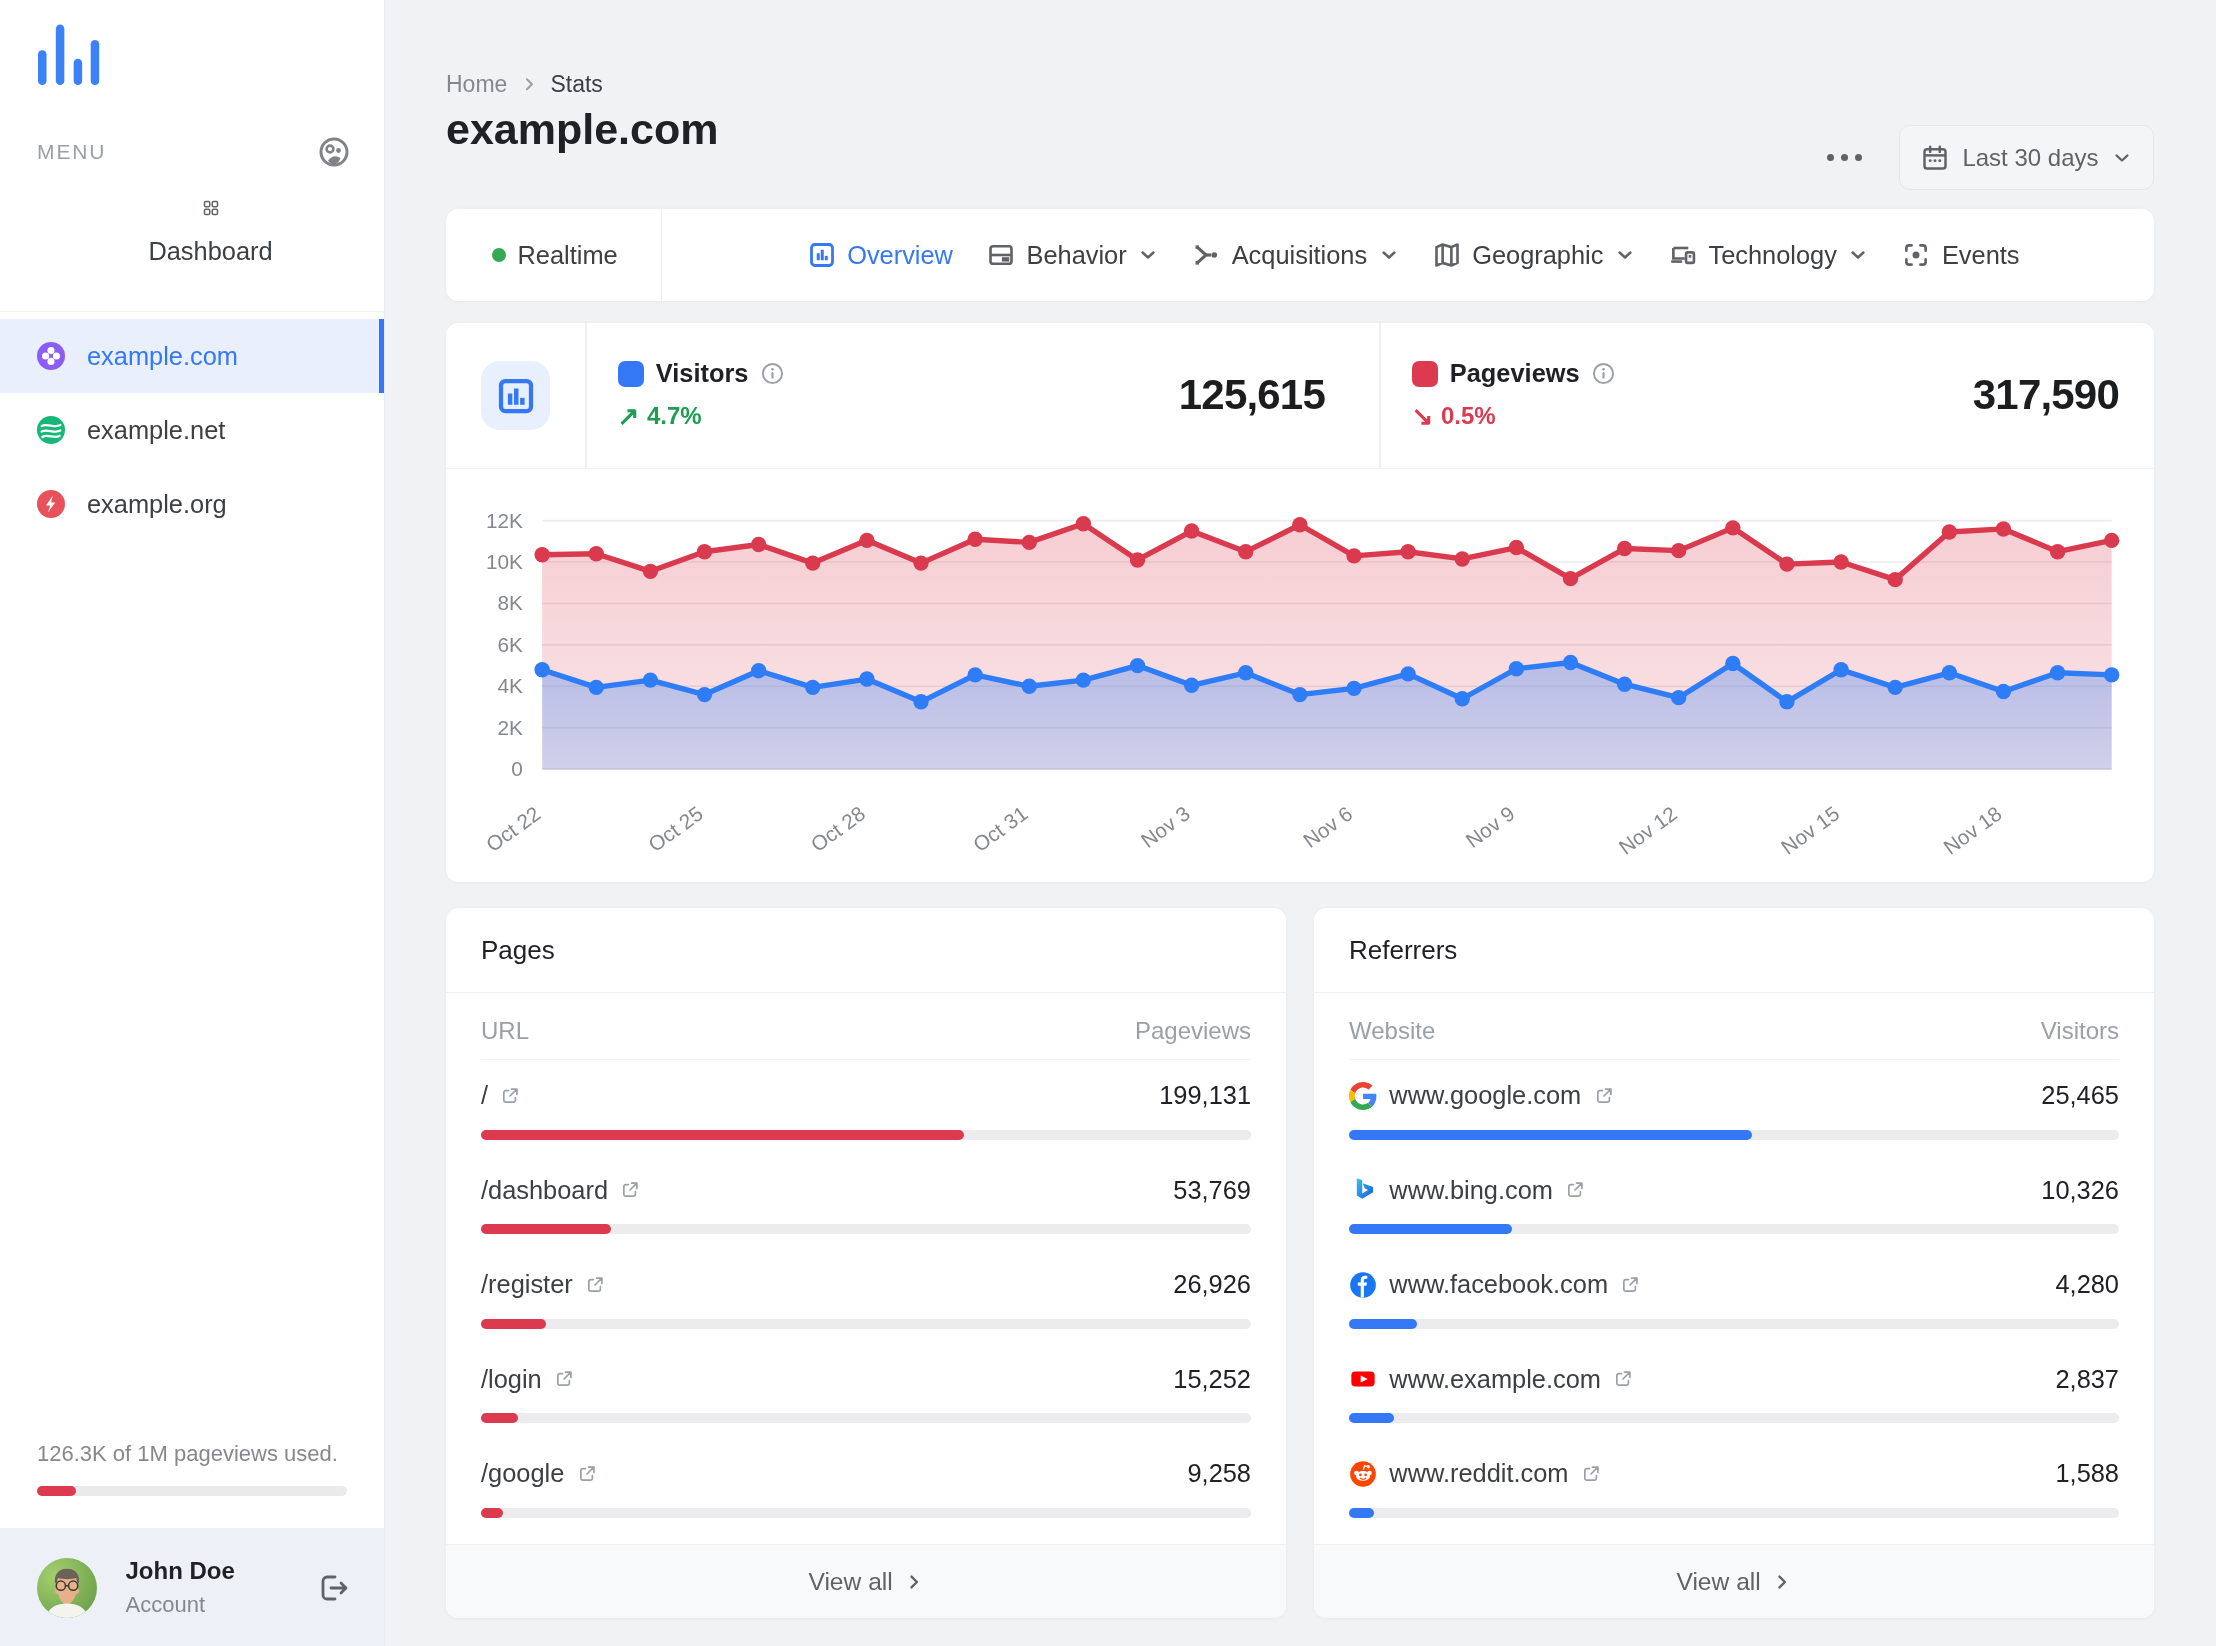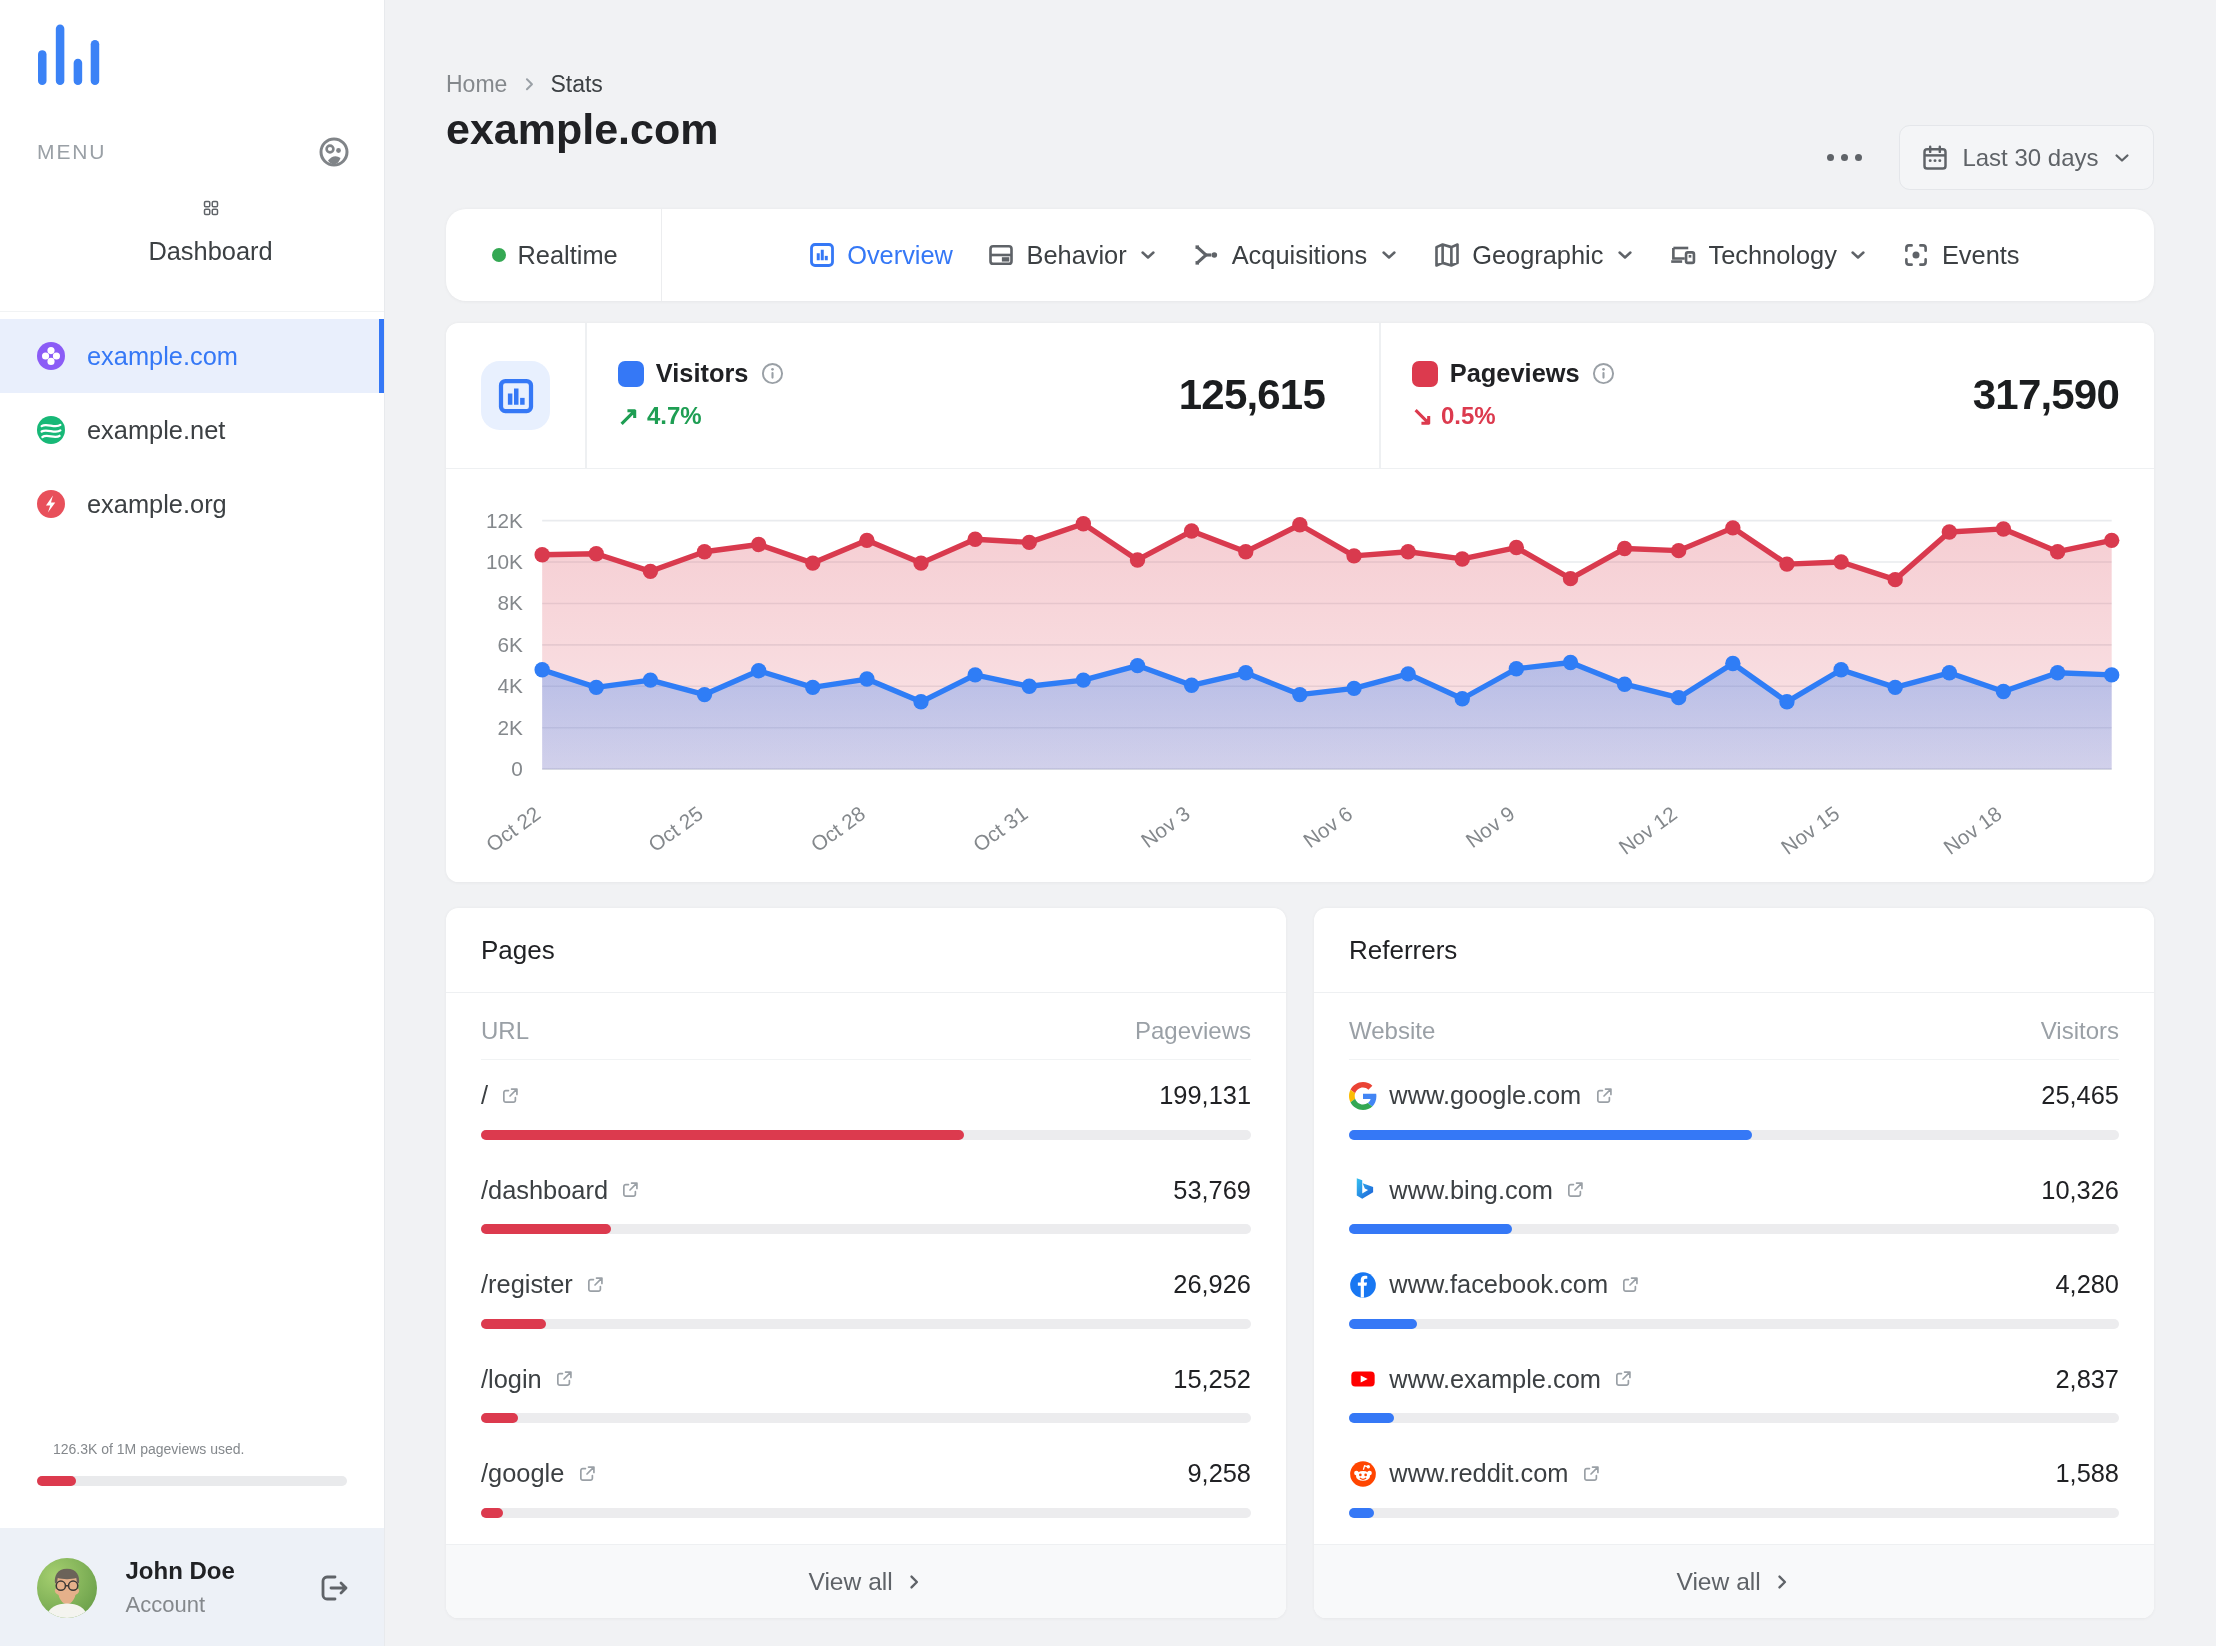--- a/index.html
+++ b/index.html
@@ -12,41 +12,41 @@
   .logo { position:absolute; left:38px; top:23px; }
   .menu-row { position:absolute; left:37px; right:34px; top:135px; height:34px; display:flex; align-items:center; justify-content:space-between; }
   .menu-label { font-size:21px; letter-spacing:1.9px; color:#9aa0a6; font-weight:500; }
   .nav-item { position:absolute; left:0; right:0; top:200px; height:66px; display:flex; align-items:center; gap:21px; padding-left:37px; font-size:25.4px; color:#3c4043; cursor:pointer;flex-direction:column; }
   .sidebar-hr { position:absolute; left:0; right:0; top:311px; border-top:1.5px solid #f1f3f4; }
   .sites { position:absolute; left:0; right:0; top:319px; }
   .site-item { height:74px; display:flex; align-items:center; gap:22px; padding-left:37px; font-size:25.4px; color:#3c4043; cursor:pointer; }
   .site-item.selected { background:#e9effc; border-right:5.4px solid #3578f6; color:#3578f6; }
   .site-ic { width:28px; height:28px; flex:0 0 28px; }
   .usage { position:absolute; left:37px; right:37px; top:1441px; }
-  .usage-text { font-size:14px; color:#84888c;margin-left:16px; }
+  .usage-text { font-size:22px; color:#84888c; }
   .usage-track { margin-top:18.5px; height:10px; border-radius:5.4px; background:#e9eaec; }
   .usage-fill { height:100%; border-radius:5.4px; background:#dc3a4e; }
   .account { position:absolute; left:0; right:0; top:1528px; height:119px; background:#edf1f7; display:flex; align-items:center; padding-left:37px; gap:28.5px; }
   .avatar { width:60px; height:60px; border-radius:50%; overflow:hidden; flex:0 0 60px; }
   .acc-name { font-size:24px; font-weight:700; color:#202124; }
   .acc-role { font-size:22px; color:#84888c; margin-top:6.2px; }
   .logout { position:absolute; right:34px; top:50%; transform:translateY(-50%); cursor:pointer; }
 
   
   .breadcrumb { position:absolute; left:446px; top:71px; display:flex; align-items:center; gap:12.3px; font-size:23px; }
   .bc-home { color:#84888c; cursor:pointer; }
   .bc-cur { color:#3c4043; }
   .page-title { position:absolute; left:446px; top:105px; font-size:43px; font-weight:700; color:#202124; }
   .header-actions { position:absolute; right:62px; top:125px; height:65px; display:flex; align-items:center; gap:35px; }
   .dots { display:flex; gap:7px; cursor:pointer; padding:7.7px 1.5px; }
   .dots i { width:7px; height:7px; border-radius:50%; background:#5f6368; }
   .range-btn { height:65px; padding:0 21.5px; background:#f4f5f7; border:1.5px solid #e4e6ea; border-radius:10.8px; display:flex; align-items:center; gap:13px; font-size:24px; font-weight:500; color:#5f6368; cursor:pointer; }
 
   
-  .tabbar { position:absolute; left:446px; top:209px; width:1708px; height:92px; background:#fff; border-radius:20px; box-shadow:0 0.8px 3.1px rgba(60,64,67,.06); display:flex; align-items:center; padding:0 35px 0 46px; }
+  .tabbar { position:absolute; left:446px; top:209px; width:1708px; height:92px; background:#fff; border-radius:12px; box-shadow:0 0.8px 3.1px rgba(60,64,67,.06); display:flex; align-items:center; padding:0 35px 0 46px; }
   .tab { display:flex; align-items:center; gap:11.5px; font-size:25.4px; font-weight:500; color:#3c4043; cursor:pointer; white-space:nowrap; }
   .tab.active { color:#3578f6; }
   .tab-sep { width:1.5px; height:92px; background:#ecedef; margin-left:43px; }
   .tabs-rest { flex:1; display:flex; align-items:center; justify-content:center; padding-left:46px;gap:34px; }
   .green-dot { width:14px; height:14px; border-radius:50%; background:#34a853; }
 
   
   .overview-card { position:absolute; left:446px; top:323px; width:1708px; height:559px; background:#fff; border-radius:12.3px; box-shadow:0 0.8px 3.1px rgba(60,64,67,.06); }
   .stats-row { height:146px; display:flex; align-items:center; border-bottom:1.5px solid #eef0f2; }
   .stat-icon-cell { width:139px; display:flex; align-items:center; justify-content:center; }

